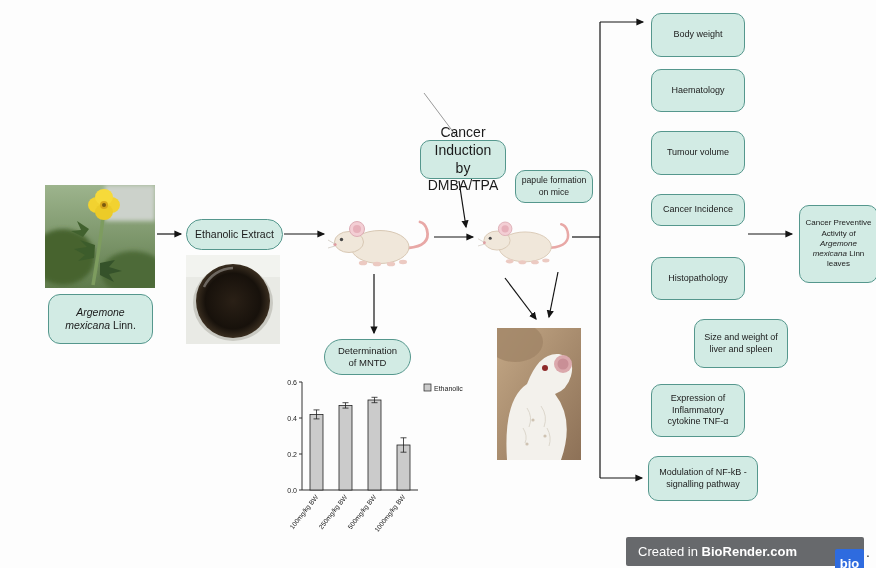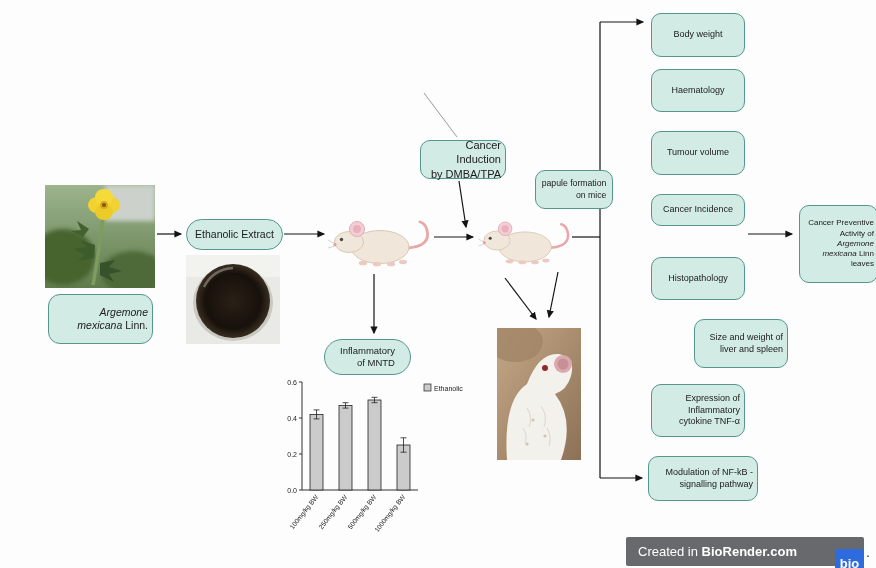--- a/index.html
+++ b/index.html
@@ -2,36 +2,36 @@
 <html><head>
 <meta charset="utf-8">
 <style>
   html,body{margin:0;padding:0;background:#ffffff;}
   #canvas{
     position:relative;width:876px;height:568px;background:#fdfdfd;
     font-family:"Liberation Sans",sans-serif;color:#1b1b1b;overflow:hidden;
   }
   .node{
     position:absolute;background:#d2ebe4;border:1.5px solid #55978d;border-radius:10px;
-    display:flex;align-items:center;justify-content:center;text-align:right;
+    display:flex;align-items:center;justify-content:center;text-align:center;
     font-size:9px;line-height:1.28;padding:2px 4px;box-sizing:border-box;
   }
   .pill{border-radius:12px;}
   .photo{position:absolute;display:block;}
   .photo svg{display:block;width:100%;height:100%;}
   .mouse{position:absolute;}
   .mouse svg{display:block;width:100%;height:100%;}
   #connectors{position:absolute;left:0;top:0;pointer-events:none;}
   .conn{stroke:#141414;stroke-width:1.2;fill:none;}
   .conn-light{stroke:#9a9a9a;stroke-width:1;fill:none;}
   #plant-label{left:48px;top:294px;width:105px;height:50px;font-size:10.5px;}
   #ethanolic-extract{left:186px;top:219px;width:97px;height:31px;font-size:10.5px;border-radius:16px;}
   #mntd-box{left:324px;top:339px;width:87px;height:36px;font-size:9.5px;border-radius:18px;}
-  #cancer-induction{left:420px;top:140px;width:86px;height:39px;font-size:11px;}
-  #papule-box{left:515px;top:170px;width:78px;height:39px;font-size:8.7px;margin-left:20px;}
+  #cancer-induction{left:420px;top:140px;width:86px;height:39px;font-size:14px;}
+  #papule-box{left:515px;top:170px;width:78px;height:33px;font-size:8.7px;}
   #final-box{left:799px;top:205px;width:79px;height:78px;font-size:8px;padding:3px;}
   .outcome{left:651px;width:94px;font-size:9px;}
   #outcome-7{left:648px;width:110px;}
   #plant-photo{left:45px;top:185px;width:110px;height:103px;}
   #petri-photo{left:186px;top:255px;width:94px;height:89px;}
   #mouse-photo{left:497px;top:328px;width:84px;height:132px;}
   #mouse-1{left:328px;top:208px;width:105px;height:65px;}
   #mouse-2{left:478px;top:211px;width:95px;height:60px;}
   #mntd-chart{position:absolute;left:276px;top:368px;width:190px;height:178px;}
   .badge{
@@ -141,21 +141,21 @@
       <path d="M7,36 L0,32 M7,38 L0,40" stroke="#c9c2b8" stroke-width="0.7"></path>
       <ellipse cx="35" cy="55" rx="4.2" ry="2.3" fill="#eccac2"></ellipse>
       <ellipse cx="49" cy="56" rx="4.2" ry="2.3" fill="#eccac2"></ellipse>
       <ellipse cx="63" cy="56" rx="4.2" ry="2.3" fill="#eccac2"></ellipse>
       <ellipse cx="75" cy="54" rx="4" ry="2.2" fill="#eccac2"></ellipse>
     </svg>
   </div>
 
   <div class="node" id="mntd-box">
     <div>
-      <span>Inflammatory</span><br>
+      <span>Determination</span><br>
       <span>of MNTD</span>
     </div>
   </div>
 
   <div id="mntd-chart">
     <svg id="mntd-chart-svg" width="190" height="178" viewBox="0 0 190 178">
         <line x1="26" y1="14" x2="26" y2="122" stroke="#333" stroke-width="1"></line>
         <line x1="26" y1="122" x2="142" y2="122" stroke="#333" stroke-width="1"></line>
         <line x1="23" y1="122" x2="26" y2="122" stroke="#333" stroke-width="1"></line>
         <text x="21" y="124.5" text-anchor="end" font-size="7" fill="#222" font-family="Liberation Sans, sans-serif">0.0</text>

